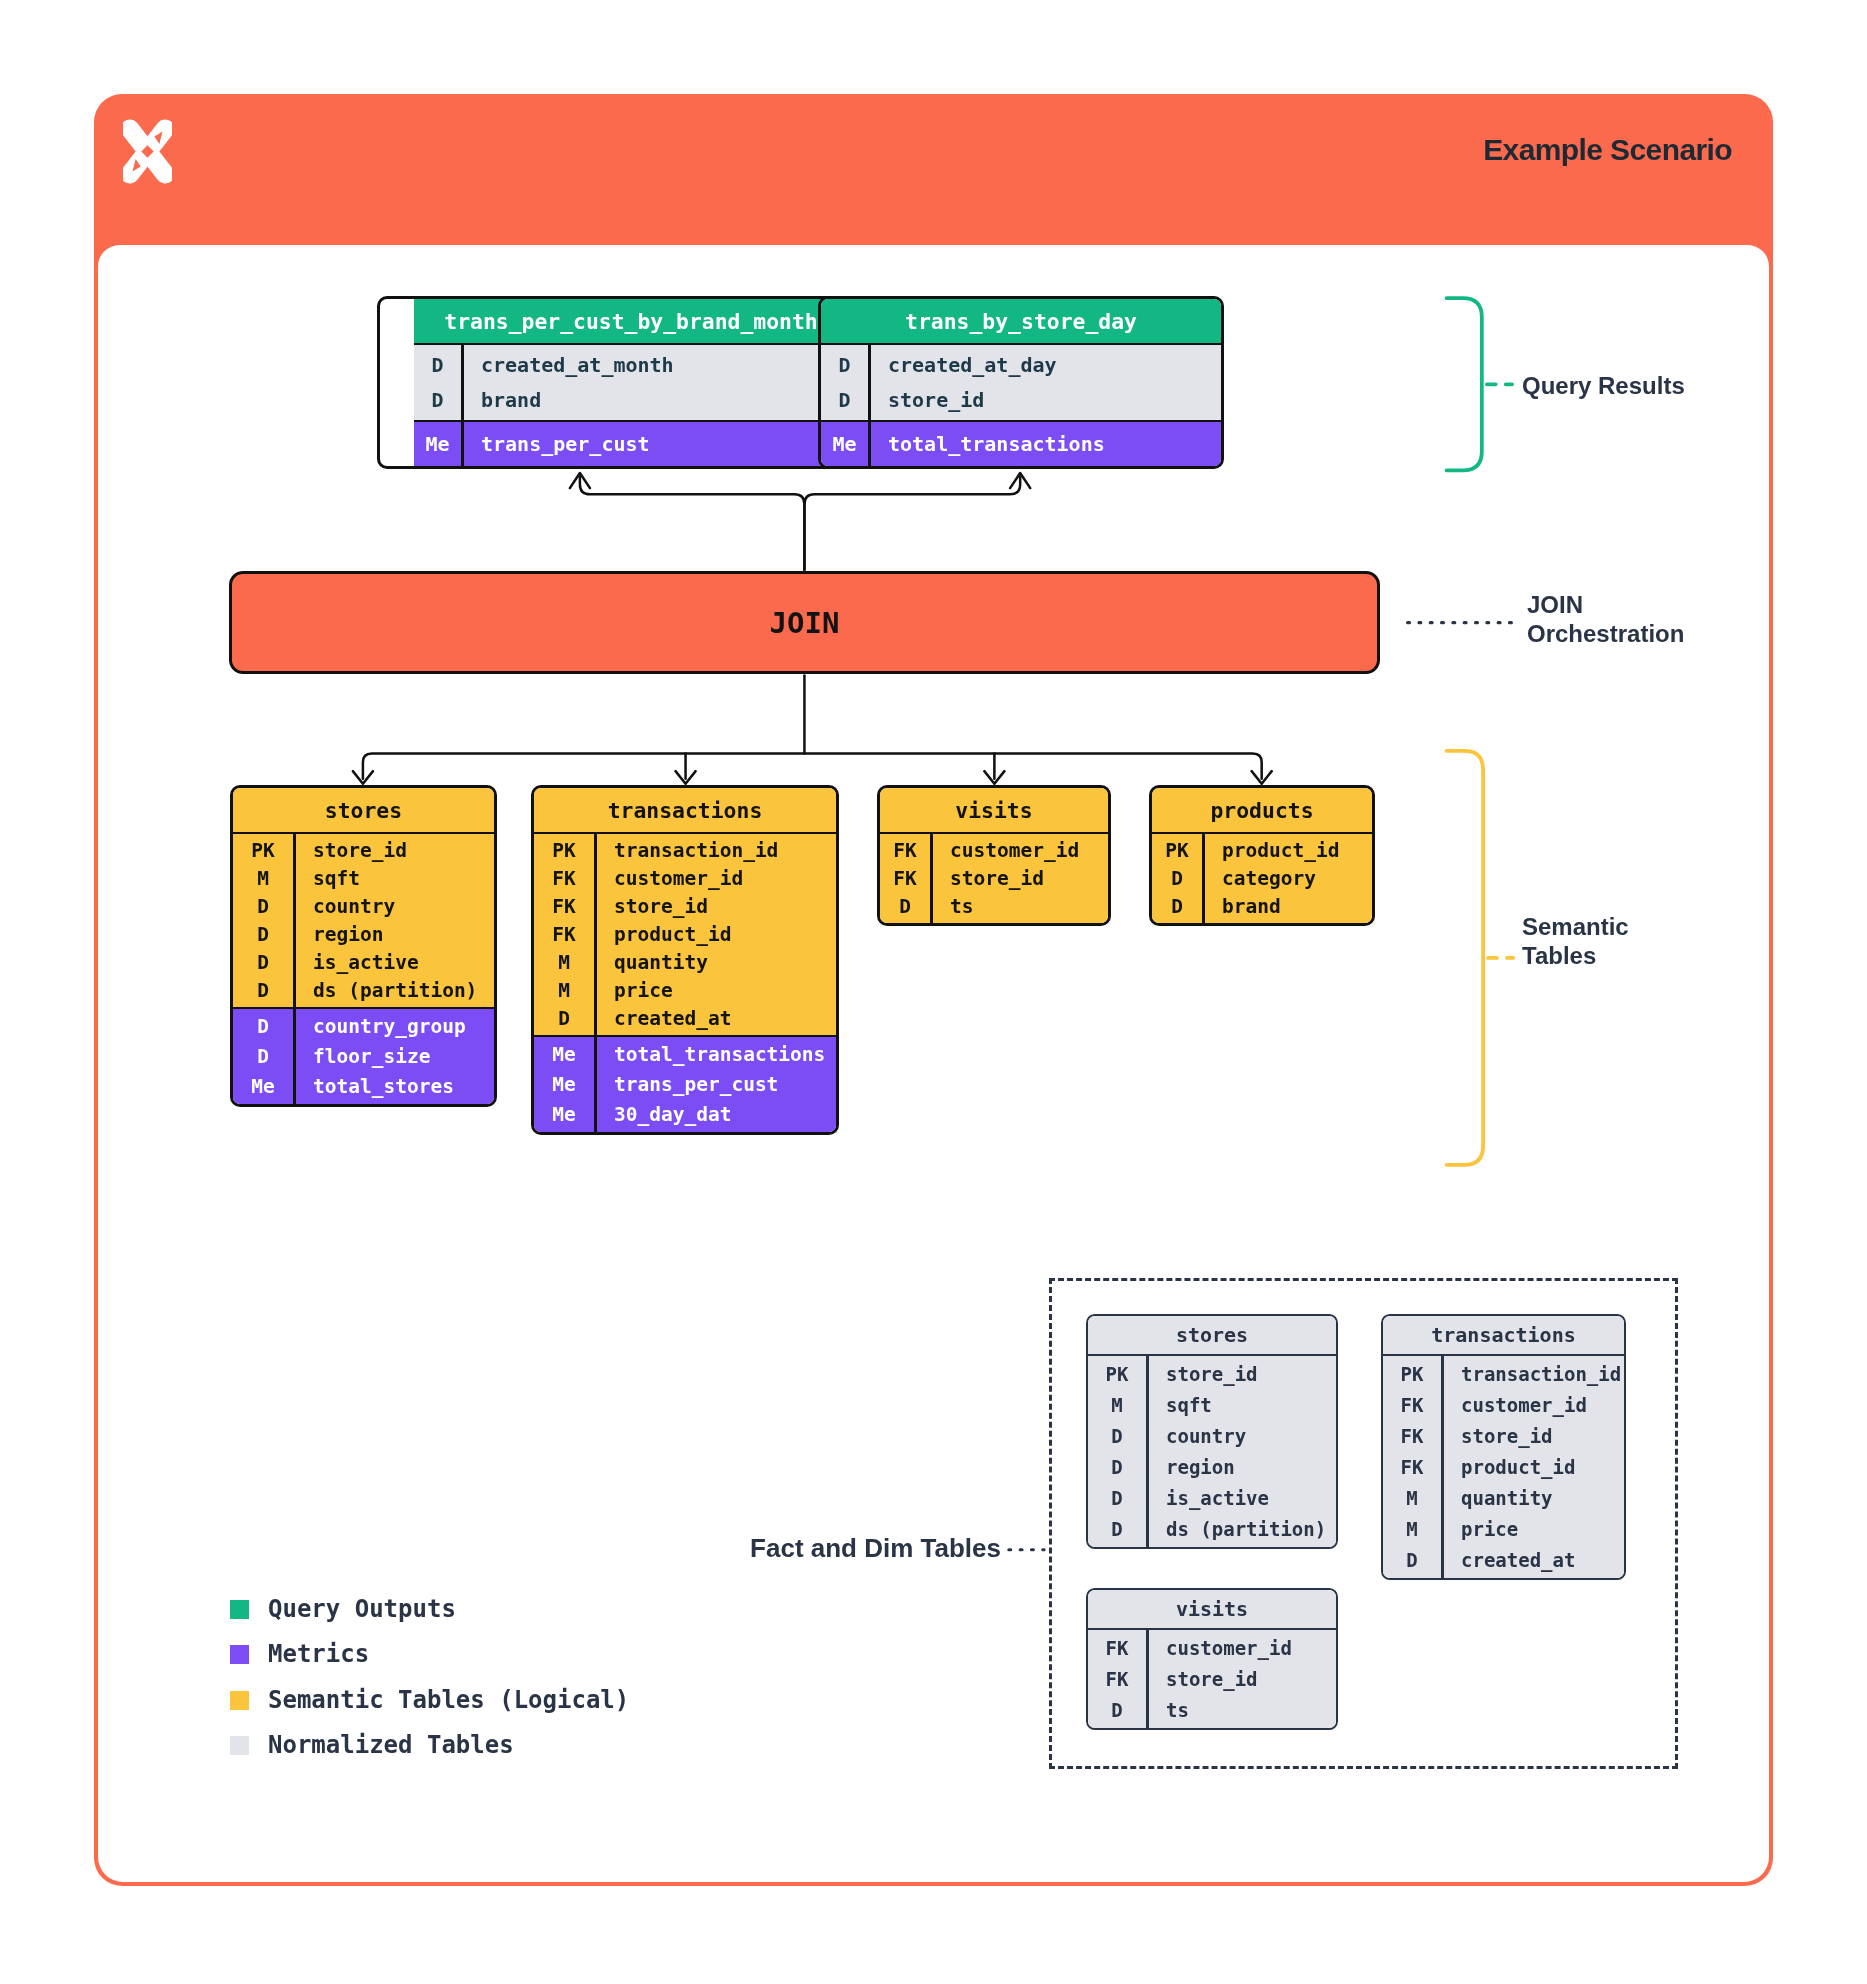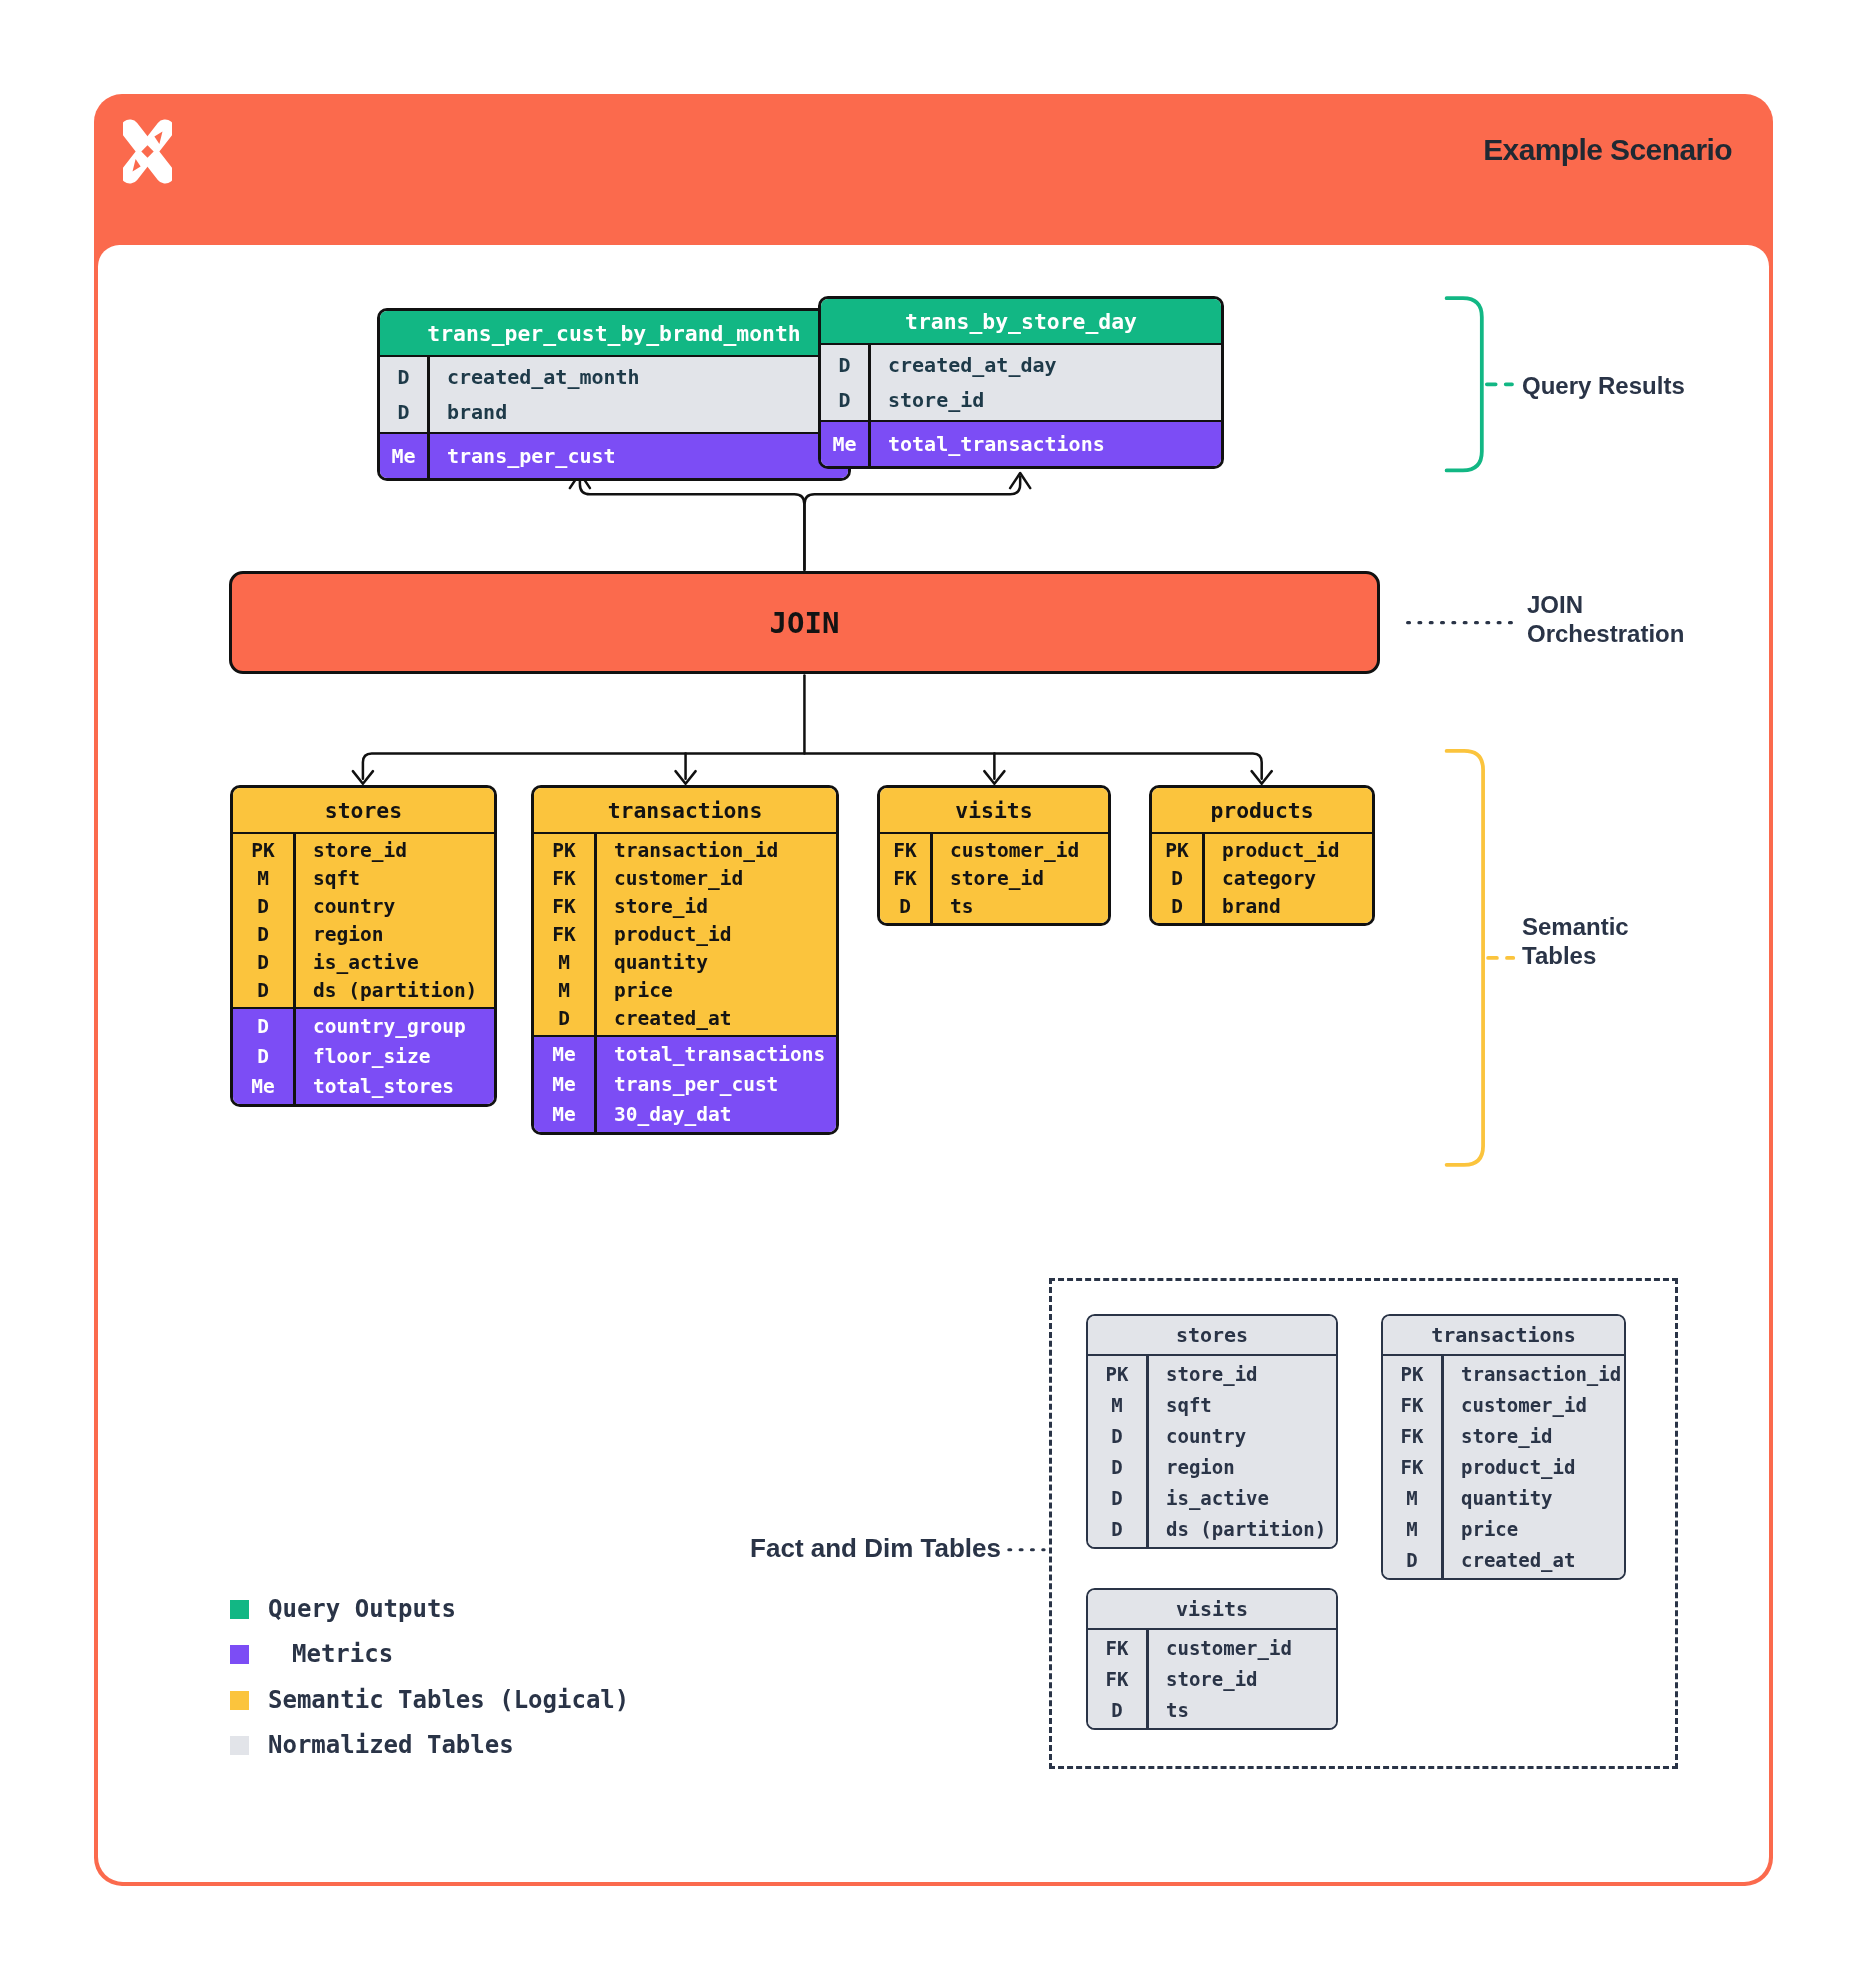--- a/index.html
+++ b/index.html
@@ -124,21 +124,21 @@
     <path class="bracket-yellow" d="M2300,1194 L2328,1194 Q2358,1194 2358,1224 L2358,1822 Q2358,1852 2328,1852 L2300,1852"></path>
     <path class="dash-yellow" d="M2366,1523 L2406,1523"></path>
 
     <path class="dots-navy" d="M2238,990 L2408,990"></path>
     <path class="dots-navy" d="M1604,2464 L1660,2464"></path>
 
     <path class="sparkle" transform="translate(432,990)" d="M0,-42 C2,-14 6,-7 18,0 C6,7 2,14 0,42 C-2,14 -6,7 -18,0 C-6,-7 -2,-14 0,-42 Z"></path>
     <path class="sparkle" transform="translate(2122,990)" d="M0,-42 C2,-14 6,-7 18,0 C6,7 2,14 0,42 C-2,14 -6,7 -18,0 C-6,-7 -2,-14 0,-42 Z"></path>
   </svg>
 
-  <div class="tbl qt" style="left:377px;top:308px;width:474px;">
+  <div class="tbl qt" style="left:377px;top:296px;width:474px;padding-left:34px;">
     <div class="hd">trans_per_cust_by_brand_month</div>
     <div class="sec dims">
         <i class="vl"></i>
       <div class="row">
           <span class="k">D</span>
           <span class="n">created_at_month</span>
         </div>
       <div class="row">
           <span class="k">D</span>
           <span class="n">brand</span>
@@ -409,21 +409,21 @@
           <span class="n">ts</span>
         </div>
     </div>
   </div>
 
   <div class="legend">
     <div class="lg-item" style="top:0px;">
       <span class="lg-sw" style="background: rgb(18, 183, 132);"></span>
       <span class="lg-tx">Query Outputs</span>
     </div>
-    <div class="lg-item" style="top:45px;gap:24px;">
+    <div class="lg-item" style="top:45px;">
       <span class="lg-sw" style="background: rgb(124, 77, 245);"></span>
       <span class="lg-tx">Metrics</span>
     </div>
     <div class="lg-item" style="top:91px;">
       <span class="lg-sw" style="background: rgb(251, 196, 61);"></span>
       <span class="lg-tx">Semantic Tables (Logical)</span>
     </div>
     <div class="lg-item" style="top:136px;">
       <span class="lg-sw" style="background: rgb(226, 228, 233);"></span>
       <span class="lg-tx">Normalized Tables</span>

